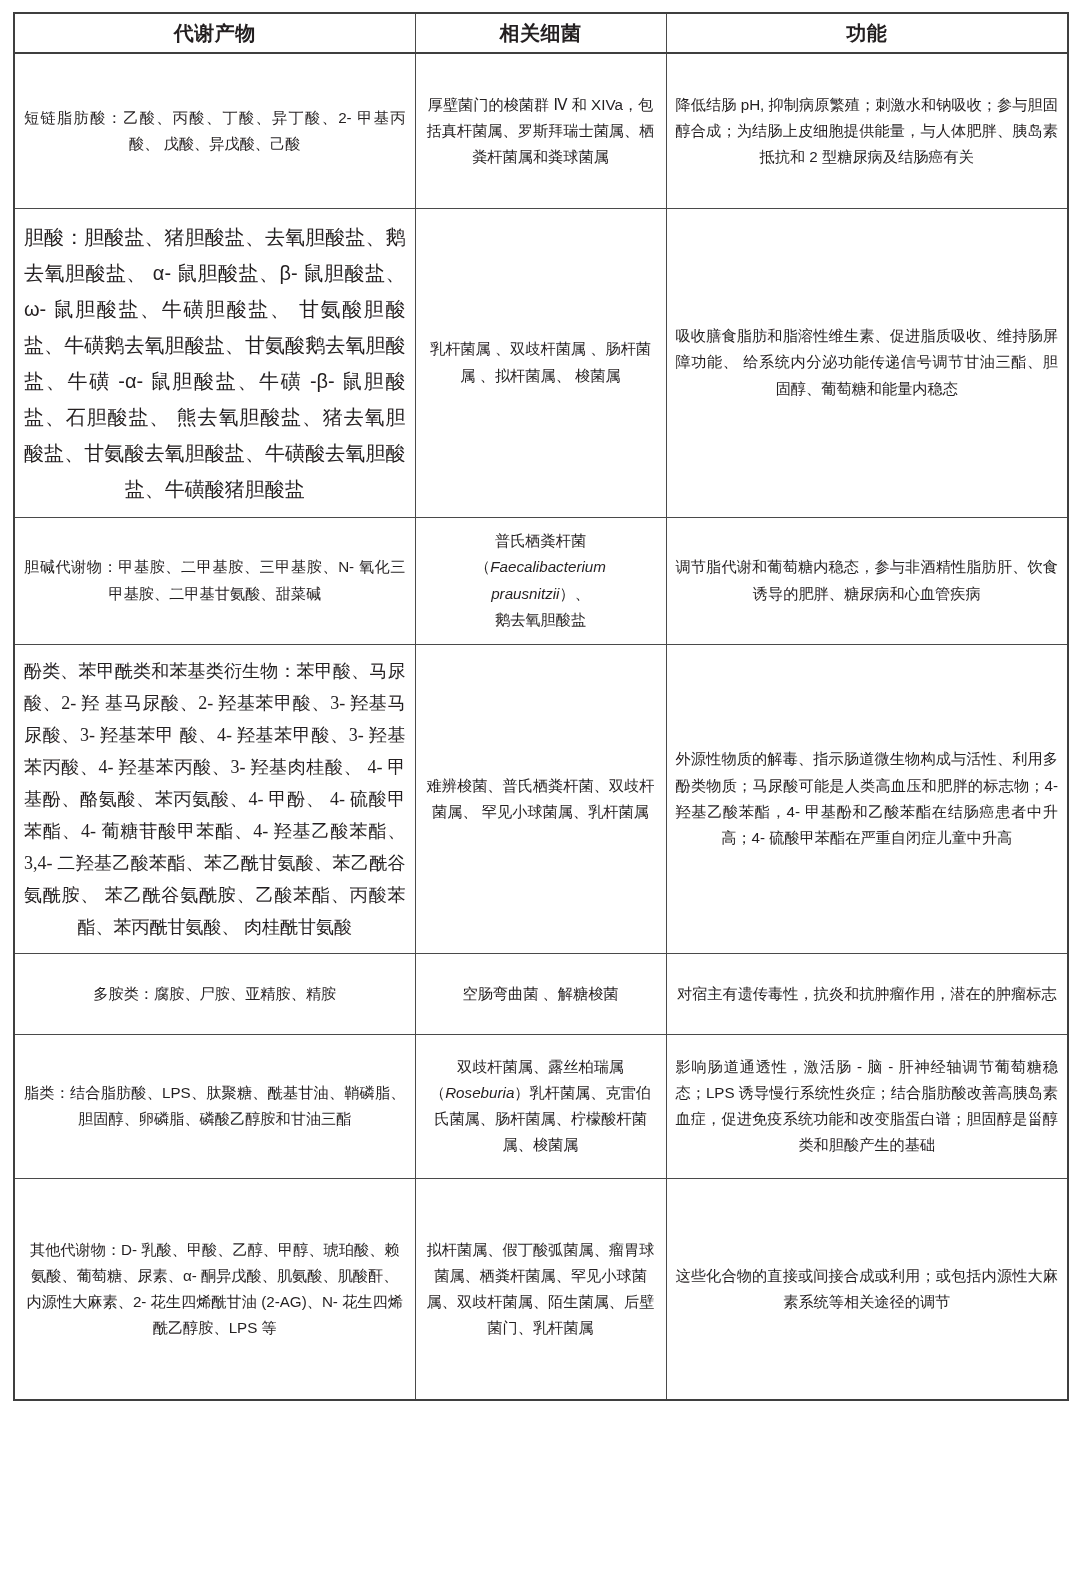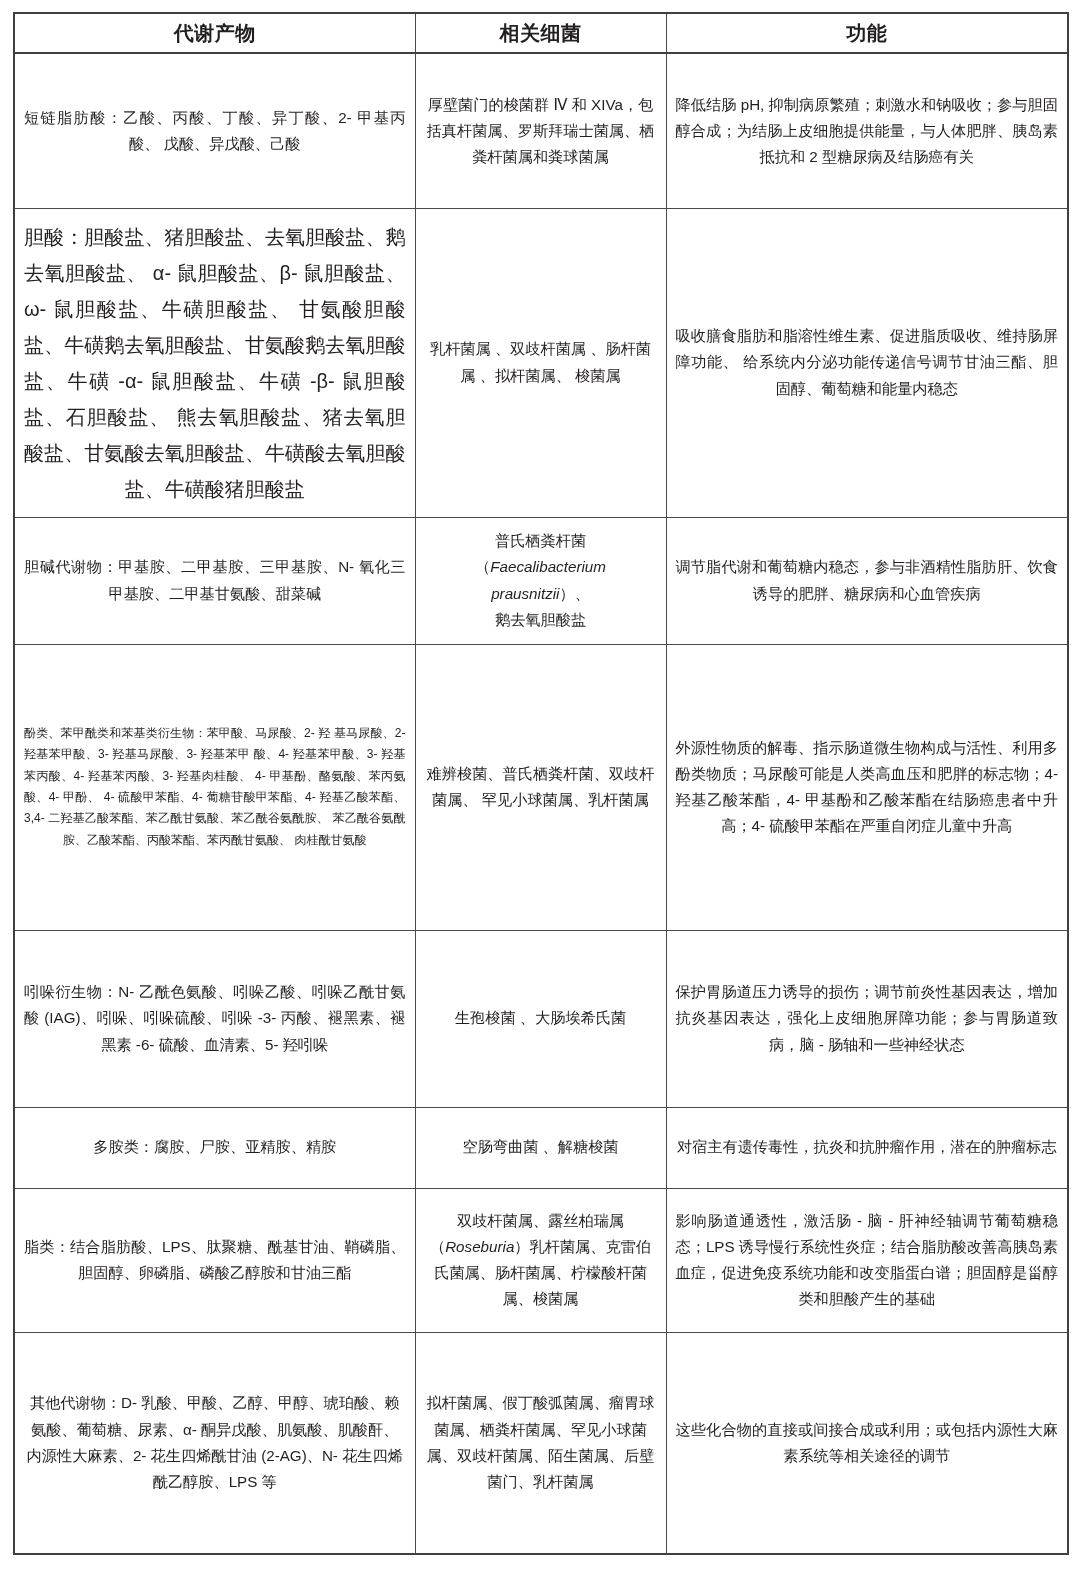--- a/index.html
+++ b/index.html
@@ -67,21 +67,21 @@
   tbody tr.row-scfa td { height: 155px; }
   tbody tr.row-bile td { height: 203px; }
   tbody tr.row-choline td { height: 127px; }
   tbody tr.row-phenol td { height: 286px; }
   tbody tr.row-indole td { height: 177px; }
   tbody tr.row-vitamin td { height: 135px; }
   tbody tr.row-polyamine td { height: 81px; }
   tbody tr.row-lipid td { height: 144px; }
   tbody tr.row-other td { height: 222px; text-align: center; }
 
-  tbody tr.row-phenol td.col-metabolite { font-size: 12px; line-height: 1.78; }
+  tbody tr.row-phenol td.col-metabolite { font-size: 18px; line-height: 1.78; font-family: Liberation Serif, serif; }
   tbody tr.row-bile td.col-metabolite { font-size: 20px; line-height: 1.8; }
   .sci-name { font-style: italic; }
 </style>
 </head>
 <body>
 
 <div class="page">
   <table class="metabolite-table">
     <colgroup>
       <col class="c-metabolite">
@@ -120,25 +120,20 @@
         <td class="col-function justified">调节脂代谢和葡萄糖内稳态，参与非酒精性脂肪肝、饮食诱导的肥胖、糖尿病和心血管疾病</td>
       </tr>
 
       <tr class="row-phenol">
         <td class="col-metabolite">酚类、苯甲酰类和苯基类衍生物：苯甲酸、马尿酸、2- 羟 基马尿酸、2- 羟基苯甲酸、3- 羟基马尿酸、3- 羟基苯甲 酸、4- 羟基苯甲酸、3- 羟基苯丙酸、4- 羟基苯丙酸、3- 羟基肉桂酸、 4- 甲基酚、酪氨酸、苯丙氨酸、4- 甲酚、 4- 硫酸甲苯酯、4- 葡糖苷酸甲苯酯、4- 羟基乙酸苯酯、3,4- 二羟基乙酸苯酯、苯乙酰甘氨酸、苯乙酰谷氨酰胺、 苯乙酰谷氨酰胺、乙酸苯酯、丙酸苯酯、苯丙酰甘氨酸、 肉桂酰甘氨酸</td>
         <td class="col-bacteria">难辨梭菌、普氏栖粪杆菌、双歧杆菌属、
 罕见小球菌属、乳杆菌属</td>
         <td class="col-function justified">外源性物质的解毒、指示肠道微生物构成与活性、利用多酚类物质；马尿酸可能是人类高血压和肥胖的标志物；4- 羟基乙酸苯酯，4- 甲基酚和乙酸苯酯在结肠癌患者中升高；4- 硫酸甲苯酯在严重自闭症儿童中升高</td>
       </tr>
 
-      <tr class="row-indole">
-        <td class="col-metabolite">吲哚衍生物：N- 乙酰色氨酸、吲哚乙酸、吲哚乙酰甘氨酸 (IAG)、吲哚、吲哚硫酸、吲哚 -3- 丙酸、褪黑素、褪黑素 -6- 硫酸、血清素、5- 羟吲哚</td>
-        <td class="col-bacteria">生孢梭菌 、大肠埃希氏菌</td>
-        <td class="col-function justified">保护胃肠道压力诱导的损伤；调节前炎性基因表达，增加抗炎基因表达，强化上皮细胞屏障功能；参与胃肠道致病，脑 - 肠轴和一些神经状态</td>
-      </tr>
 
 
       <tr class="row-polyamine">
         <td class="col-metabolite">多胺类：腐胺、尸胺、亚精胺、精胺</td>
         <td class="col-bacteria">空肠弯曲菌 、解糖梭菌</td>
         <td class="col-function justified">对宿主有遗传毒性，抗炎和抗肿瘤作用，潜在的肿瘤标志</td>
       </tr>
 
       <tr class="row-lipid">
         <td class="col-metabolite">脂类：结合脂肪酸、LPS、肽聚糖、酰基甘油、鞘磷脂、 胆固醇、卵磷脂、磷酸乙醇胺和甘油三酯</td>

